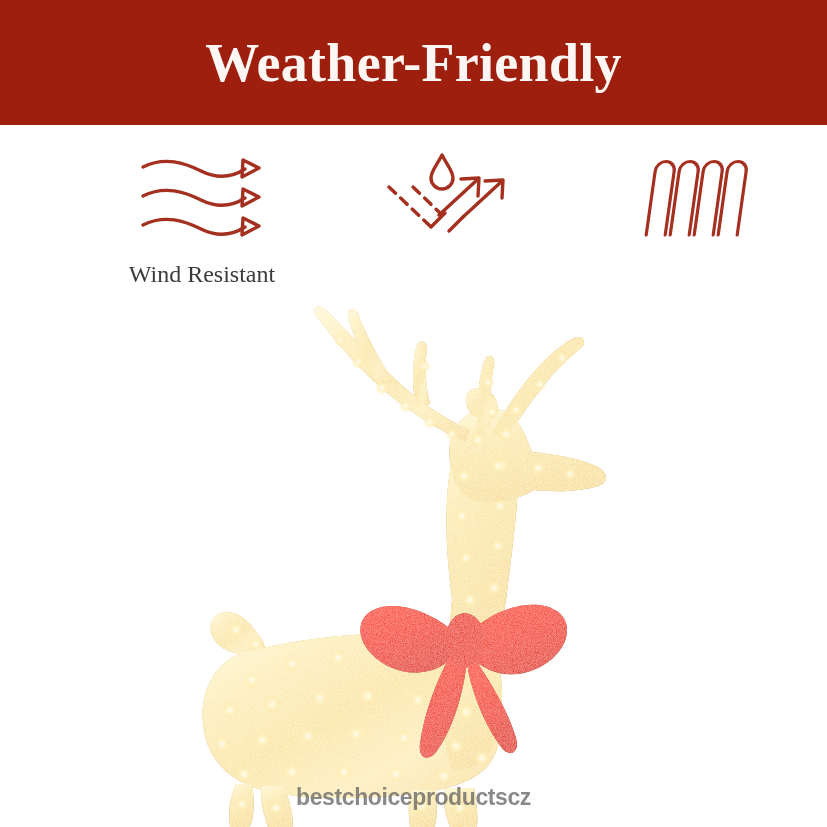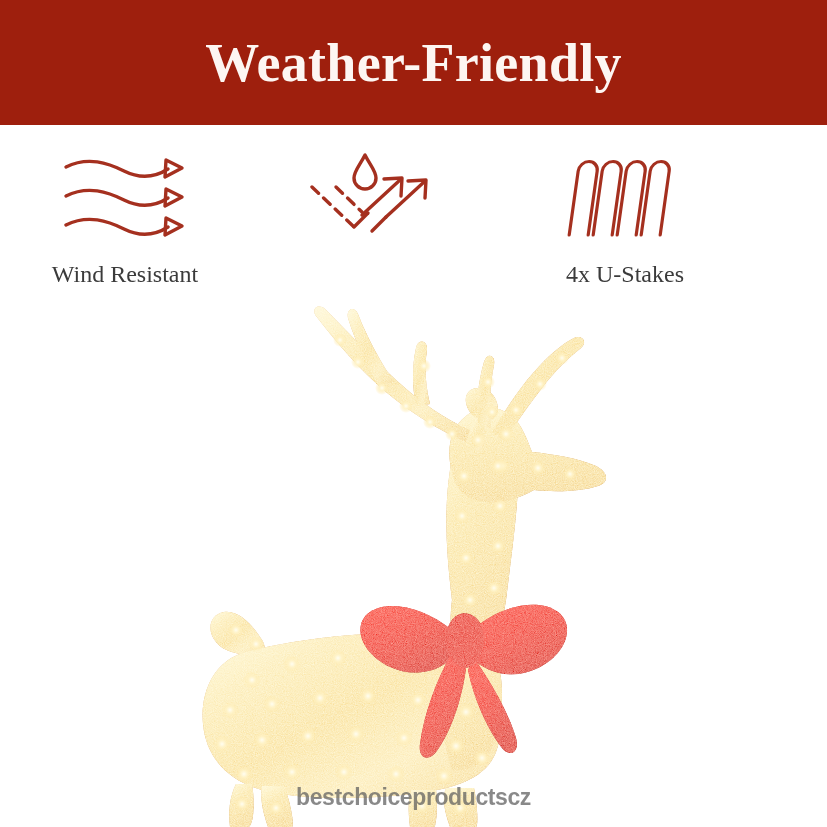--- a/index.html
+++ b/index.html
@@ -41,21 +41,21 @@
 
   
   #features {
     position: absolute;
     left: 0;
     top: 148px;
     width: 827px;
     height: 160px;
     display: flex;
     align-items: flex-start;
-    justify-content: flex-start;
+    justify-content: flex-end;
   }
   .feature {
     width: 250px;
     display: flex;
     flex-direction: column;
     align-items: center;
   }
   .feature-icon {
     height: 96px;
     display: flex;
@@ -158,21 +158,20 @@
           <g fill="none" stroke="#a5301f" stroke-width="3.2" stroke-linecap="round" stroke-linejoin="round">
             <g transform="skewX(-8)">
               <path d="M16 84 L 16 20 A 9.5 9.5 0 0 1 35 20 L 35 84"></path>
               <path d="M40 84 L 40 20 A 9.5 9.5 0 0 1 59 20 L 59 84"></path>
               <path d="M64 84 L 64 20 A 9.5 9.5 0 0 1 83 20 L 83 84"></path>
               <path d="M88 84 L 88 20 A 9.5 9.5 0 0 1 107 20 L 107 84"></path>
             </g>
           </g>
         </svg>
       </div>
-      <div class="feature-label">4x U-Stakes</div>
     </div>
 
   </div>
 
   <div id="product-photo">
     <svg id="product-svg" width="827" height="527" viewBox="0 0 827 527" aria-hidden="true">
       <defs>
 
         <linearGradient id="goldGrad" x1="0" y1="0" x2="1" y2="1">
           <stop offset="0%" stop-color="#f3dcae"></stop>

